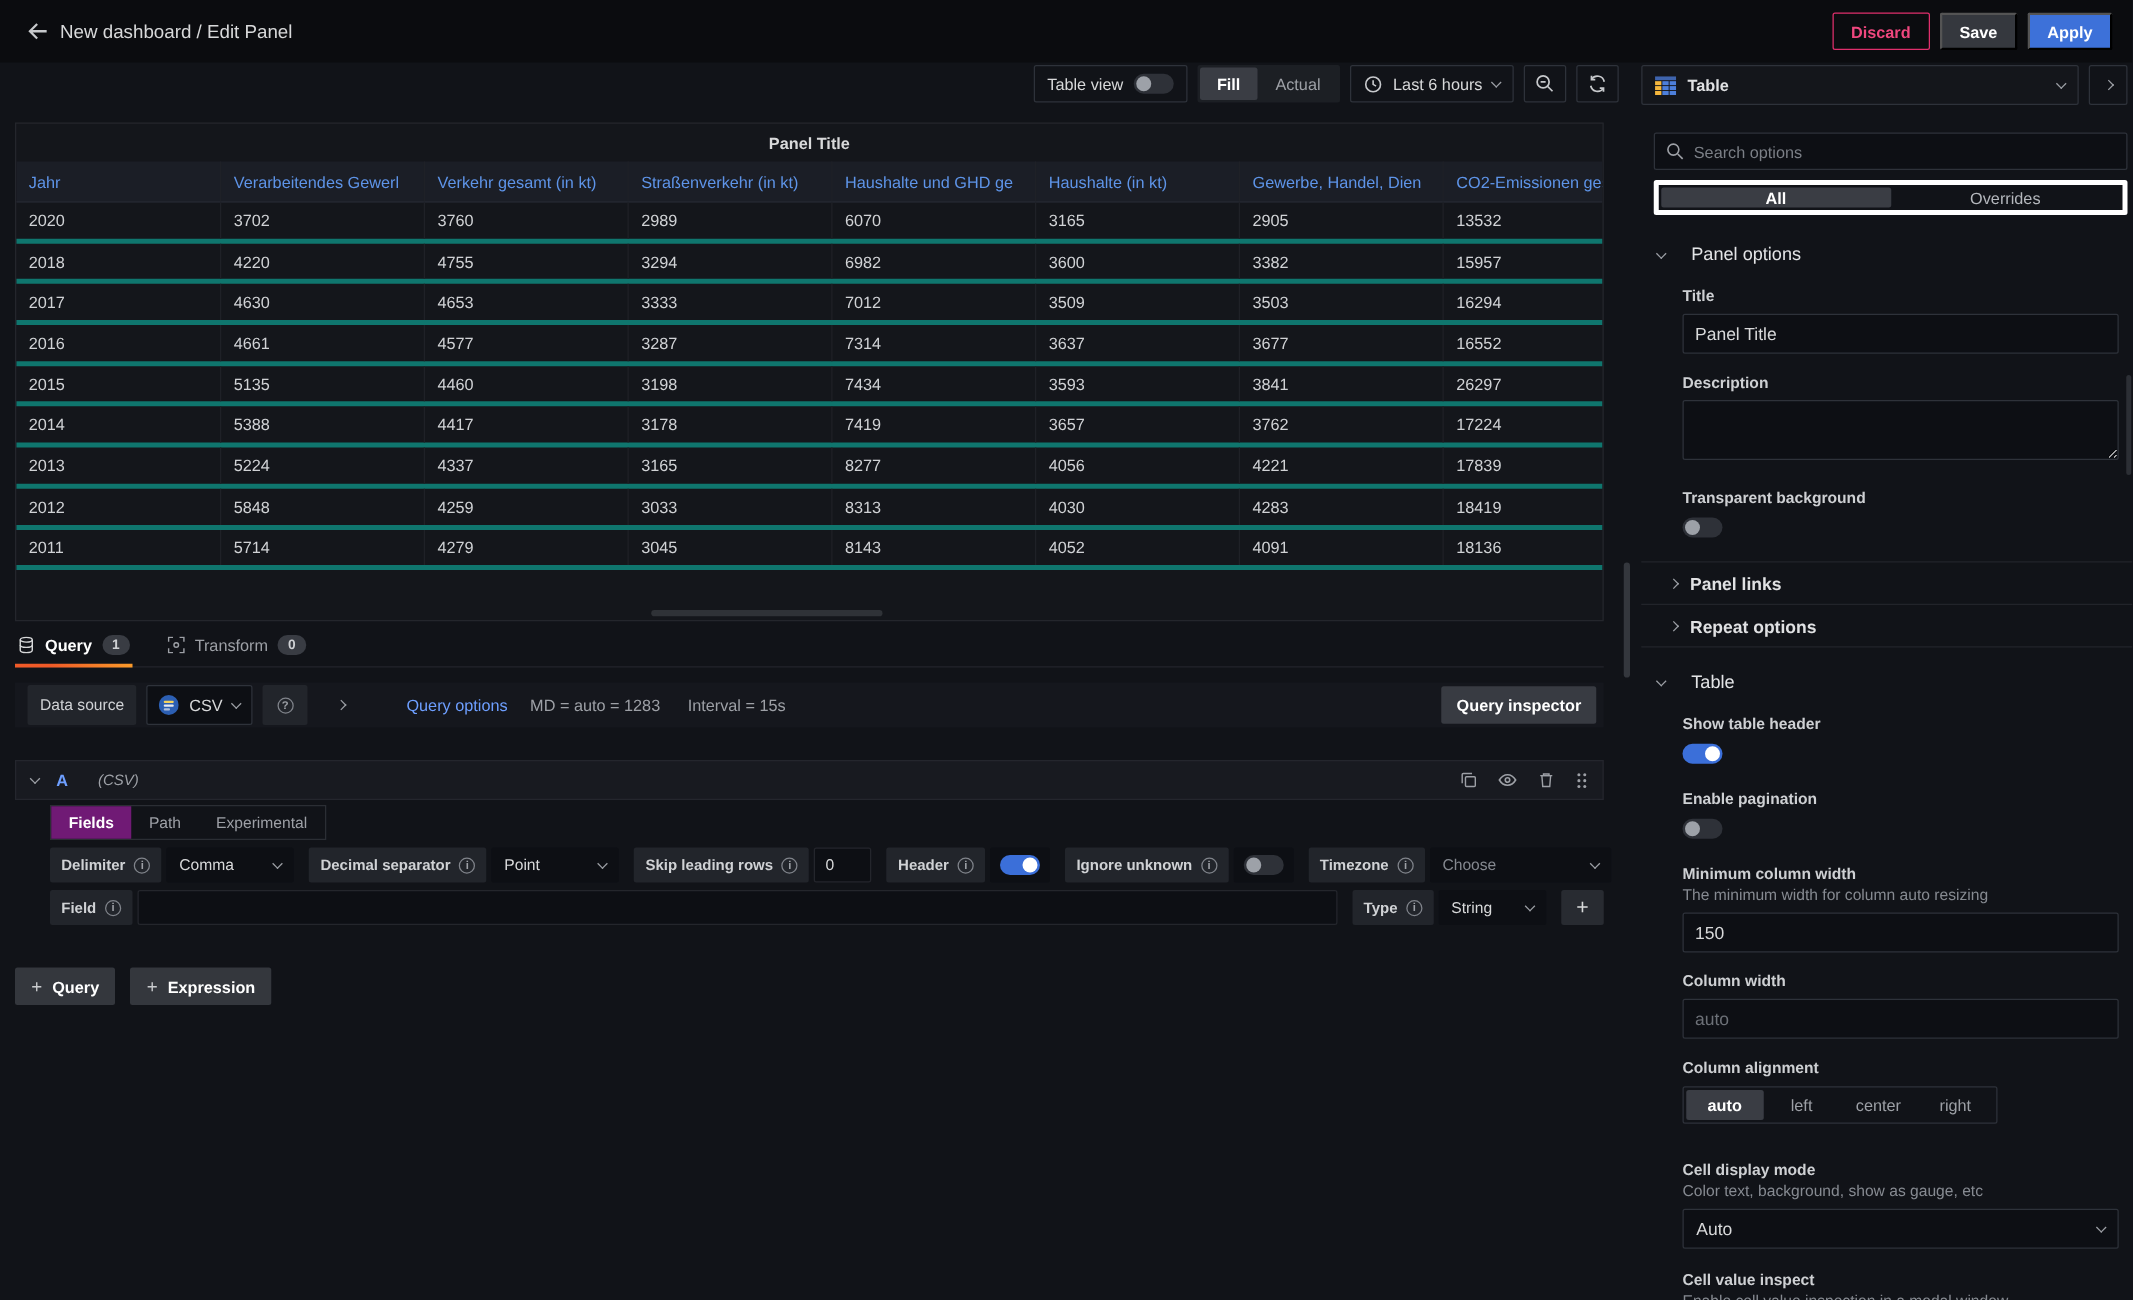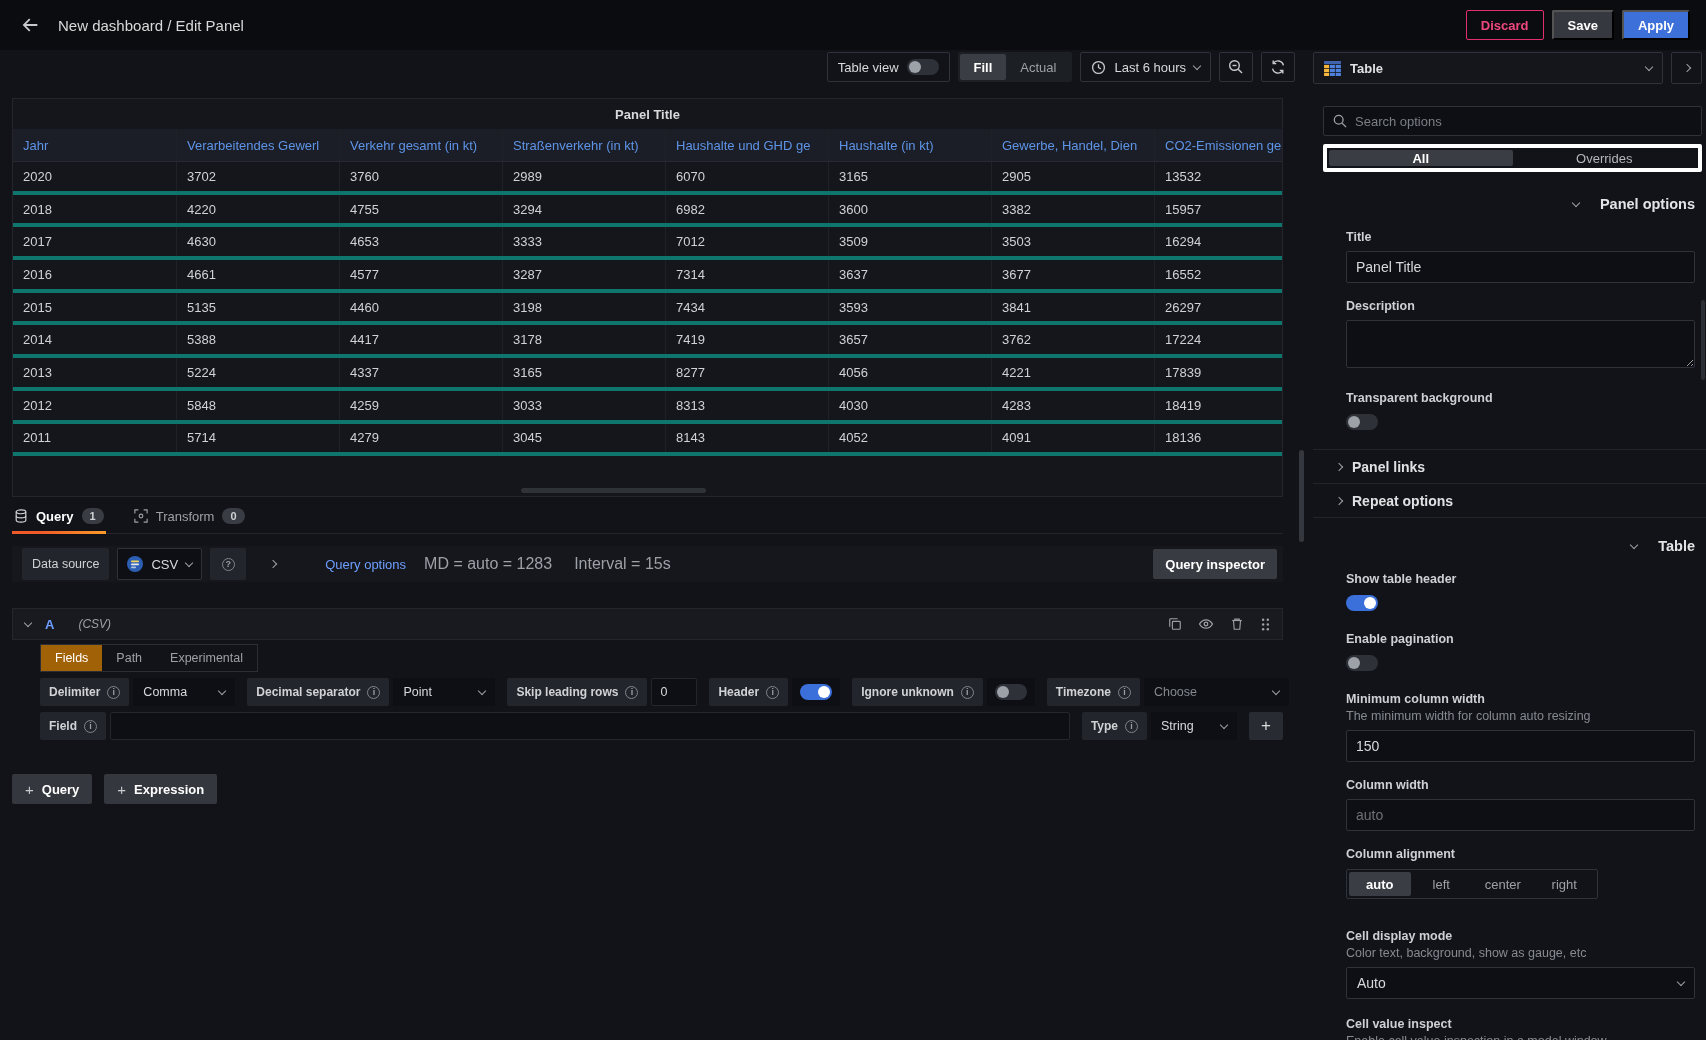--- a/index.html
+++ b/index.html
@@ -7,21 +7,21 @@
   body {
     background:#111318;
     font-family:"Liberation Sans", sans-serif;
     color:#d8d9da;
     position:relative;
     font-size:13px;
   }
   
   .topbar {
     position:absolute; top:0; left:0; right:0; height:50px;
-    background:#0b0c0f; display:flex; align-items:center; padding:0 16px; gap:14px;
+    background:#0b0c0f; display:flex; align-items:center; padding:0 16px; gap:4px;
   }
   .back-btn { width:28px; height:28px; display:flex; align-items:center; justify-content:center; cursor:pointer; }
   .crumb { font-size:15px; font-weight:500; color:#d8d9da; }
   .topbar .spacer { flex:1; }
   .btn { height:30px; border-radius:2px; display:inline-flex; align-items:center; justify-content:center;
          padding:0 14px; font-size:13px; font-weight:600; cursor:pointer; }
   .btn-discard { border:1px solid #e02f6c; color:#f0477e; background:transparent; }
   .btn-save { background:#35383e; color:#fff; }
   .btn-apply { background:#3d71d9; color:#fff; }
   .topbar .btns { display:flex; gap:8px; }
@@ -77,34 +77,34 @@
   .badge { background:#393c43; color:#cfd1d4; font-size:11px; font-weight:600; border-radius:10px; padding:2px 8px; }
 
   .ds-band { margin-top:12px; height:36px; background:#15171d; display:flex; align-items:center; padding:0 6px 0 10px; gap:8px; }
   .chip { height:32px; background:#22252b; display:flex; align-items:center; gap:7px; padding:0 10px;
           border-radius:2px; color:#d0d2d5; font-weight:500; font-size:12.5px; }
   .picker { height:32px; background:#0d0f14; border:1px solid #2e323a; border-radius:2px;
             display:flex; align-items:center; gap:8px; padding:0 9px; cursor:pointer; }
   .picker .val { color:#d8d9da; font-weight:500; }
   .q-help { width:36px; height:32px; background:#22252b; border-radius:2px; display:flex; align-items:center; justify-content:center; cursor:pointer; }
   .q-opt-link { color:#6e9fff; font-weight:500; cursor:pointer;margin-left:41px; }
-  .q-stats { color:#9da0a6; font-size:16px; }
+  .q-stats { color:#9da0a6; font-size:13px; }
   .qi-btn { margin-left:auto; height:30px; background:#383b42; color:#fff; border-radius:2px;
             display:flex; align-items:center; padding:0 12px; font-weight:600; cursor:pointer; }
 
   .q-card-head { margin-top:26px; height:32px; background:#181a20; border:1px solid #24262d;
                  display:flex; align-items:center; gap:14px; padding:0 12px; }
   .ref-id { color:#6e9fff; font-weight:600; }
   .ref-type { color:#9da0a6; font-style:italic; font-size:12px; margin-left:10px; }
   .q-card-icons { margin-left:auto; display:flex; align-items:center; gap:16px; }
   .q-card-icons span { cursor:pointer; display:flex; }
 
   .ed-tabs { margin:4px 0 0 28px; height:28px; border:1px solid #2b2e34; display:inline-flex; align-items:stretch; }
   .ed-tab { padding:0 14px; display:flex; align-items:center; color:#9da0a6; cursor:pointer; font-size:12.5px; }
-  .ed-tab.active { background:#a16207; color:#fff; font-weight:400; }
+  .ed-tab.active { background:#701a75; color:#fff; font-weight:700; }
 
   .f-row { margin:6px 0 0 28px; display:flex; align-items:center; gap:4px; }
   .f-label { height:28px; background:#22252b; display:flex; align-items:center; gap:7px; padding:0 9px;
              border-radius:2px; color:#d0d2d5; font-weight:600; font-size:12px; flex:none; }
   .f-select { height:28px; background:#0d0f14; display:flex; align-items:center; gap:10px; padding:0 10px;
               border-radius:2px; color:#d8d9da; cursor:pointer; font-size:12.5px; flex:none; }
   .f-select .cv { color:#9da0a6; }
   .f-select.placeholder { color:#84888f; }
   .f-input { height:28px; background:#0d0f14; border:1px solid #24262c; border-radius:2px; color:#d8d9da;
              padding:0 8px; font-size:12.5px; font-family:"Liberation Sans",sans-serif; }
@@ -135,21 +135,21 @@
   .search-row { margin:0 4px 0 10px; height:30px; border:1px solid #2e323a; border-radius:2px; background:#0d0f14;
                 display:flex; align-items:center; gap:8px; padding:0 9px; }
   .search-row input { flex:1; background:transparent; border:none; outline:none; color:#d8d9da;
                       font-size:13px; font-family:"Liberation Sans",sans-serif; }
   .search-row input::placeholder { color:#7b7f86; }
   .filter-tabs { margin:8px 4px 0 10px; height:28px; border:4px solid #ffffff; border-radius:2px; display:flex; padding:2px; }
   .ftab { flex:1; display:flex; align-items:center; justify-content:center; color:#b4b7bc; cursor:pointer; border-radius:2px; }
   .ftab.active { background:#3a3d44; color:#fff; font-weight:600; }
 
   .sec-head { display:flex; align-items:center; gap:21px; padding:0 11px 0 13px; height:20px; margin-top:22px;
-              font-size:14.5px; font-weight:700; color:#e3e4e6; cursor:pointer;justify-content:flex-end; }
+              font-size:14.5px; font-weight:400; color:#e3e4e6; cursor:pointer; }
   .sec-head .cv { color:#9da0a6; }
   .sec-body { padding:0 11px 0 33px; }
   .fld-label { margin-top:16px; font-size:12.5px; font-weight:600; color:#ced0d3; }
   .fld-desc { margin-top:3px; font-size:12.5px; color:#868a91; }
   .s-input { margin-top:7px; width:100%; height:32px; background:#0d0f14; border:1px solid #2e323a; border-radius:2px;
              color:#d8d9da; padding:0 9px; font-size:14px; font-family:"Liberation Sans",sans-serif; }
   .s-input::placeholder { color:#6c7077; }
   textarea.s-input { height:48px; resize:both; padding-top:6px; }
   .fld-toggle { margin-top:9px; }
   .coll-row { display:flex; align-items:center; gap:10px; height:34px; margin:0 0 0 0; padding-left:23px;

